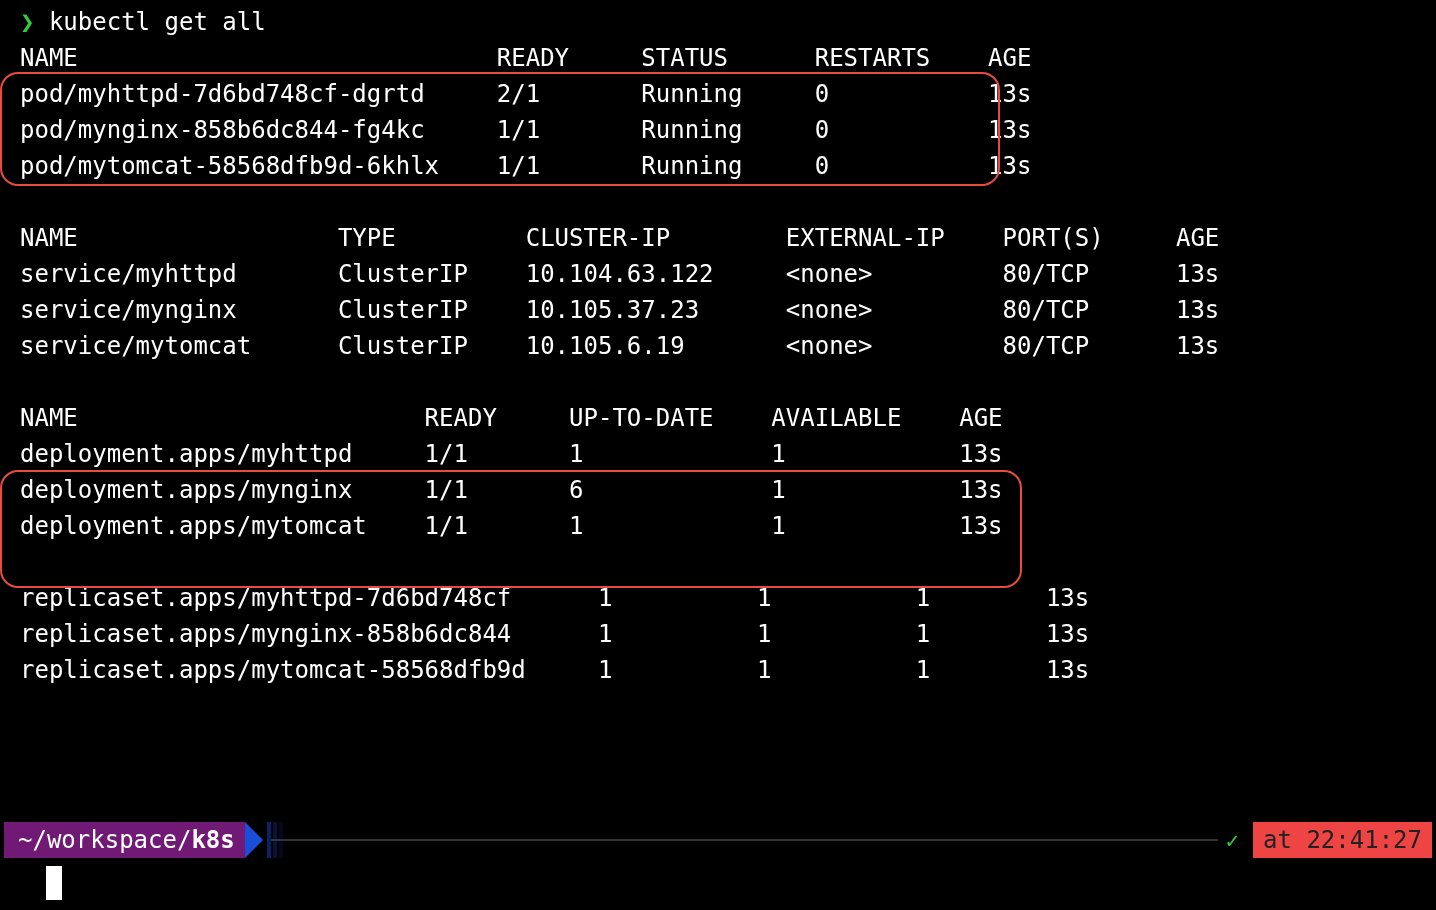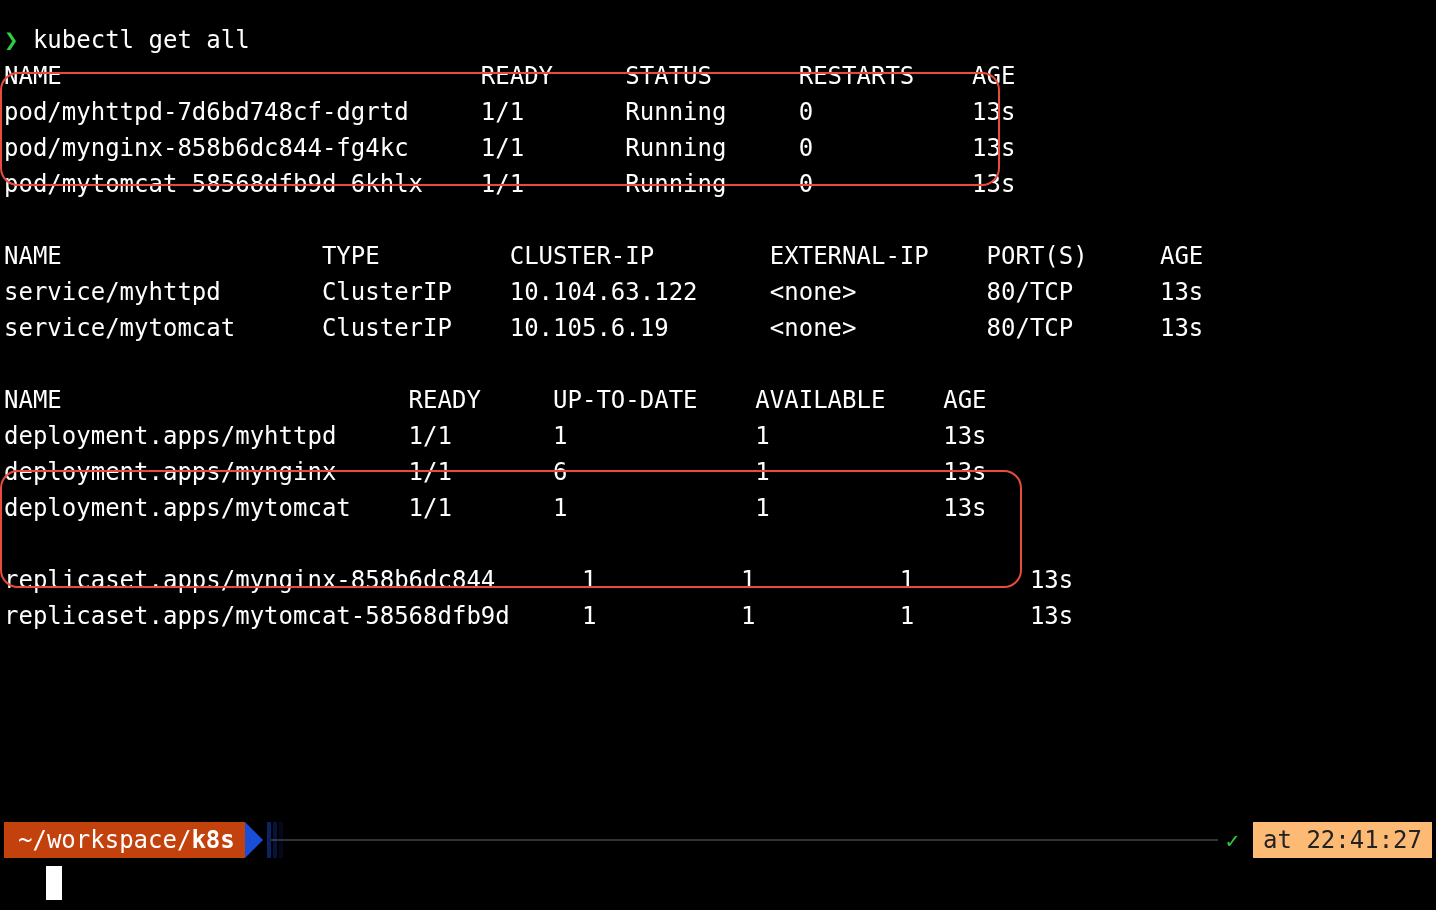--- a/index.html
+++ b/index.html
@@ -9,22 +9,21 @@
     font-family: "Menlo", "Monaco", "Consolas", monospace;
     font-size: 24px;
     line-height: 1.5;
     width: 1436px;
     height: 910px;
     overflow: hidden;
     position: relative;
     padding: 0;
   }
   .terminal {
-    padding: 4px 4px 0 4px;
-    margin-top: 18px;
+    padding: 4px 4px 0 20px;
   }
   .prompt-line { white-space: pre; }
   .prompt-sym { color: #2ecc40; font-weight: bold; }
   .cmd { color: #fff; }
   .row { white-space: pre; }
   .highlight-box {
     position: absolute;
     border: 2px solid #e94b3c;
     border-radius: 18px;
     pointer-events: none;
@@ -49,21 +48,21 @@
     height: 40px;
     display: flex;
     align-items: center;
   }
   .status-left {
     display: flex;
     align-items: center;
     height: 36px;
   }
   .cwd {
-    background: #c2410c;
+    background: #701a75;
     color: #fff;
     padding: 0 10px 0 14px;
     height: 36px;
     line-height: 36px;
     display: flex;
   }
   .cwd-bold { font-weight: bold; color: #fff; text-align: center; }
   .arrow {
     width: 0; height: 0;
     border-top: 18px solid transparent;
@@ -85,21 +84,21 @@
     background: #333;
     margin: 0 8px;
   }
   .status-right {
     display: flex;
     align-items: center;
     gap: 14px;
   }
   .check { color: #2ecc40; font-size: 22px; }
   .timebox {
-    background: #fdba74;
+    background: #ef4444;
     color: #222;
     padding: 0 10px;
     height: 36px;
     line-height: 36px;
   }
   .cursor {
     position: absolute;
     bottom: 10px;
     left: 46px;
     width: 16px;
@@ -110,39 +109,41 @@
 </style>
 </head>
 <body>
 
 <div class="terminal">
 
   <div class="prompt-line"><span class="prompt-sym">❯</span> <span class="cmd">kubectl get all</span></div>
 
   <div id="pods-table">
       <div class="row">NAME                             READY     STATUS      RESTARTS    AGE   </div>
-      <div class="row">pod/myhttpd-7d6bd748cf-dgrtd     1/1       Running     0           13s   </div>
+      <div class="row">pod/myhttpd-7d6bd748cf-dgrtd     2/1       Running     0           13s   </div>
       <div class="row">pod/mynginx-858b6dc844-fg4kc     1/1       Running     0           13s   </div>
       <div class="row">pod/mytomcat-58568dfb9d-6khlx    1/1       Running     0           13s   </div>
     </div>
   <div class="blank"></div>
   <div id="services-table">
       <div class="row">NAME                  TYPE         CLUSTER-IP        EXTERNAL-IP    PORT(S)     AGE     </div>
       <div class="row">service/myhttpd       ClusterIP    10.104.63.122     &lt;none&gt;         80/TCP      13s     </div>
+      <div class="row">service/mynginx       ClusterIP    10.105.37.23      &lt;none&gt;         80/TCP      13s     </div>
       <div class="row">service/mytomcat      ClusterIP    10.105.6.19       &lt;none&gt;         80/TCP      13s     </div>
     </div>
   <div class="blank"></div>
   <div id="deploy-table">
       <div class="row">NAME                        READY     UP-TO-DATE    AVAILABLE    AGE   </div>
       <div class="row">deployment.apps/myhttpd     1/1       1             1            13s   </div>
       <div class="row">deployment.apps/mynginx     1/1       6             1            13s   </div>
       <div class="row">deployment.apps/mytomcat    1/1       1             1            13s   </div>
     </div>
   <div class="blank"></div>
   <div id="rs-table">
+      <div class="row">replicaset.apps/myhttpd-7d6bd748cf      1          1          1        13s   </div>
       <div class="row">replicaset.apps/mynginx-858b6dc844      1          1          1        13s   </div>
       <div class="row">replicaset.apps/mytomcat-58568dfb9d     1          1          1        13s   </div>
     </div>
 
 </div>
 
 <div class="highlight-box box-pods"></div>
 <div class="highlight-box box-deploy"></div>
 
 <div class="statusbar">

